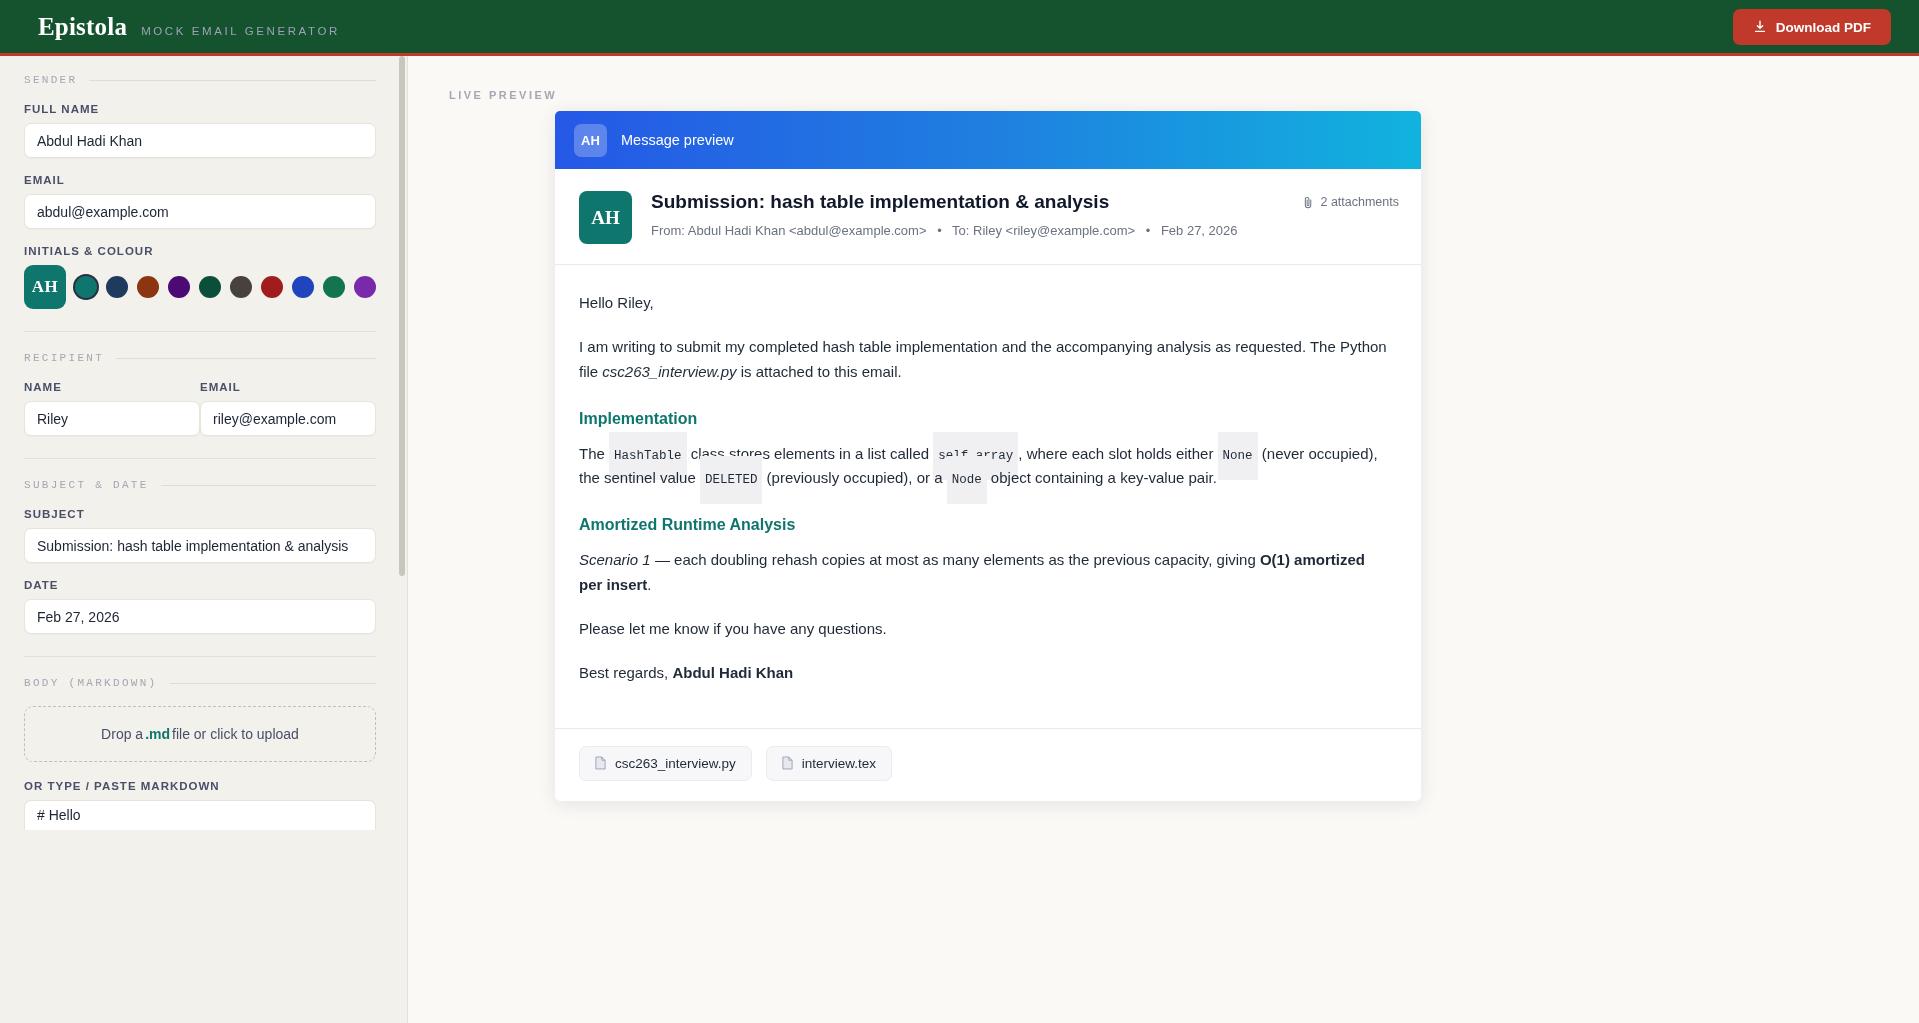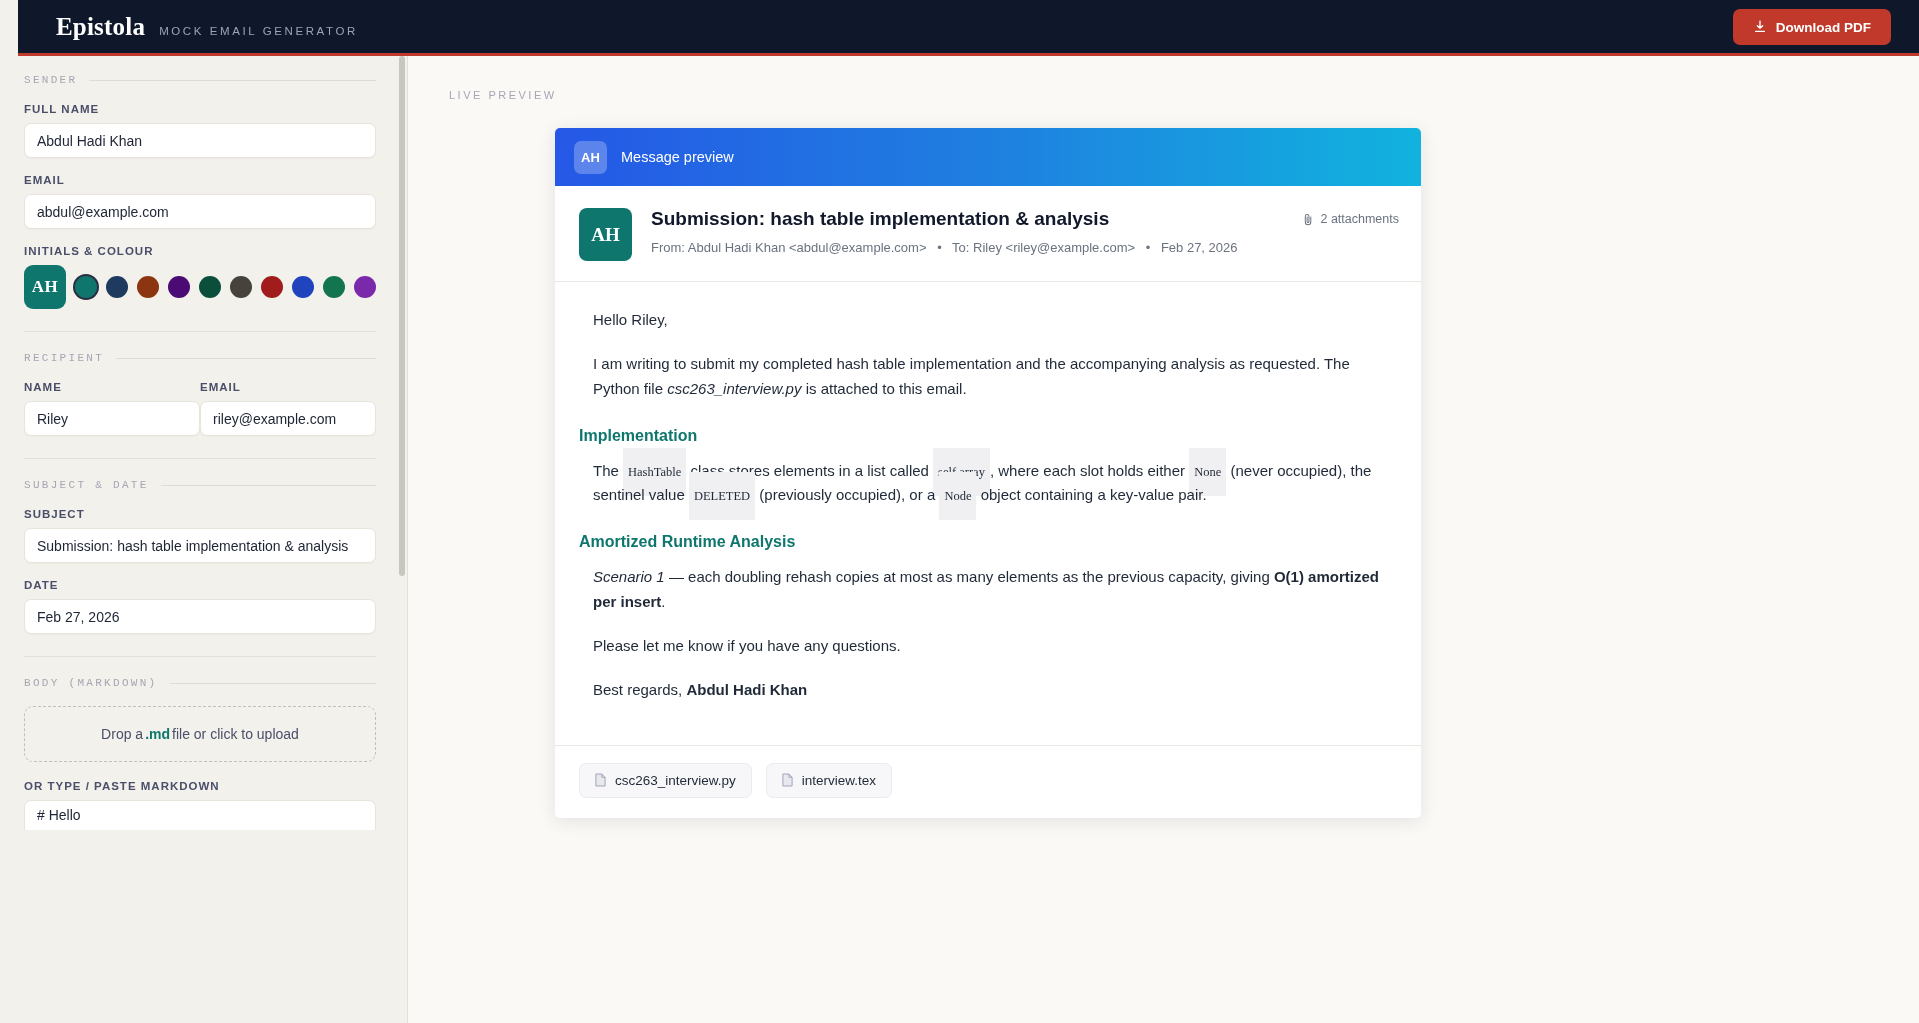--- a/index.html
+++ b/index.html
@@ -7,26 +7,25 @@
     width: 1919px; height: 1023px;
     font-family: "Liberation Sans", sans-serif;
     background: #f2f1ec;
     overflow: hidden;
   }
   .app { width: 1919px; height: 1023px; display: flex; flex-direction: column; }
 
   
   .topbar {
     height: 56px; min-height: 56px;
-    background: #0f172a;
+    background: #14532d;
     border-bottom: 3px solid #c0392b;
     display: flex; align-items: center;
     padding: 0 28px 0 38px;
     position: relative;
-    margin-left: 18px;
   }
   .brand-wrap { display: flex; align-items: baseline; gap: 14px; }
   .brand {
     font-family: "Liberation Serif", serif;
     font-size: 25px; font-weight: bold; color: #ffffff;
     letter-spacing: .2px;
   }
   .brand-sub {
     font-size: 11.5px; color: #9ea2b8; letter-spacing: 2.6px;
     font-weight: 500;
@@ -115,21 +114,21 @@
     overflow: hidden;
   }
 
   
   .preview-pane {
     flex: 1; background: #faf9f6;
     padding: 33px 0 0 0; overflow: hidden; position: relative;
   }
   .live-label {
     font-size: 11px; letter-spacing: 2.5px; color: #a8a5b4;
-    font-weight: 400; margin-left: 41px; margin-bottom: 27px;
+    font-weight: 700; margin-left: 41px; margin-bottom: 10px;
   }
   .mail-card {
     width: 866px; margin-left: 147px;
     background: #fff; border-radius: 5px;
     box-shadow: 0 3px 18px rgba(30,30,50,.10);
     overflow: hidden;
   }
   .mail-top {
     height: 58px; display: flex; align-items: center; gap: 14px;
     padding: 0 19px;
@@ -164,29 +163,28 @@
   .attach-note {
     position: absolute; right: 22px; top: 26px;
     font-size: 12.5px; color: #6b7280;
     display: flex; align-items: center; gap: 6px;
   }
 
   .mail-body { padding: 26px 29px 22px 24px; }
   .mail-body p {
     font-size: 15px; color: #1f2937; line-height: 1.62;
     margin-bottom: 20px;
-    margin-left: 14px;
   }
   .mail-body h3 {
     font-size: 16px; font-weight: bold; color: #0f766e;
     margin: 26px 0 14px;
   }
   .mail-body h3:first-child { margin-top: 0; }
   code.chip {
-    font-family: Liberation Serif, serif;
+    font-family: Liberation Mono, monospace;
     font-size: 12.5px; background: #f0f0f2; color: #1f2937;
     padding: 17px 5px; border-radius: 0;
   }
   em { font-style: italic; }
   strong { font-weight: bold; }
 
   .attach-bar {
     border-top: 1px solid #eceae4;
     padding: 17px 24px 20px;
     display: flex; gap: 14px;

